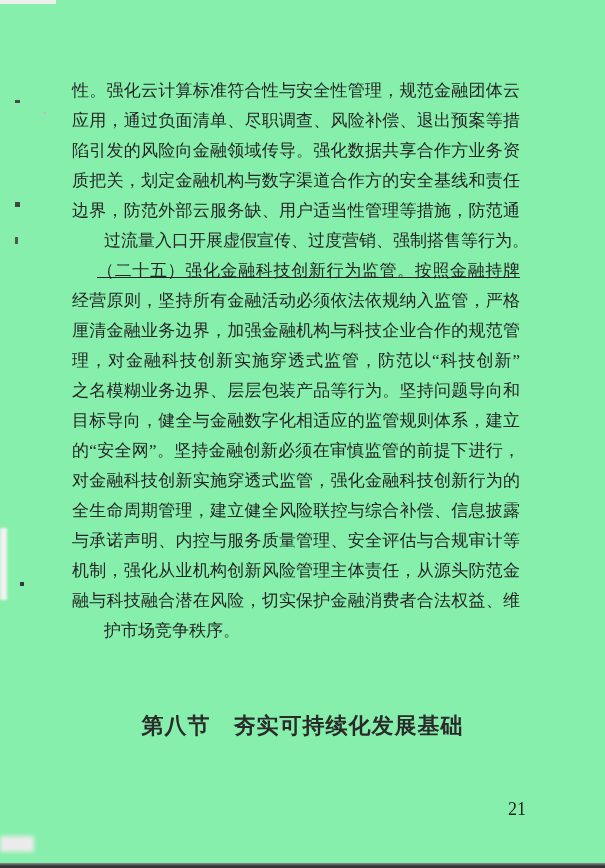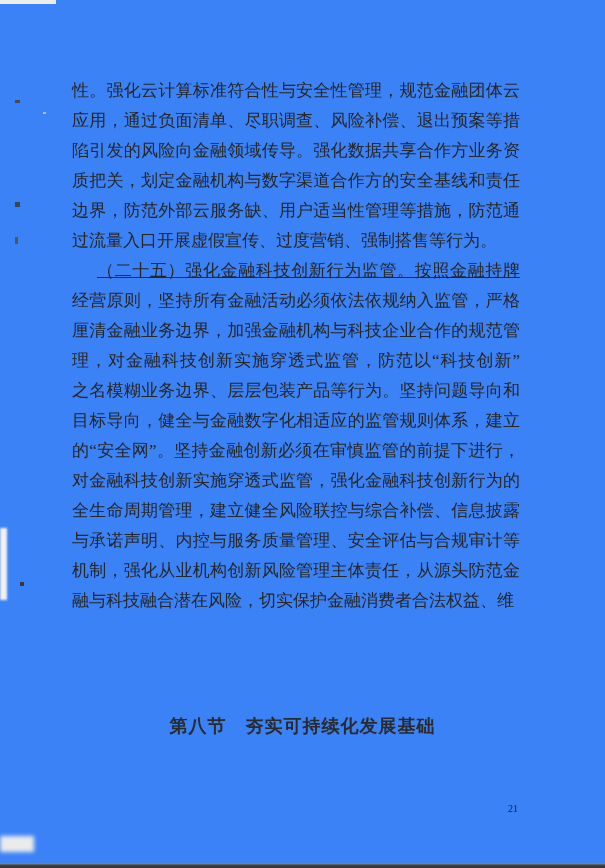--- a/index.html
+++ b/index.html
@@ -4,63 +4,64 @@
 <style>
   html, body {
     margin: 0;
     padding: 0;
     background: #f5f5f5;
   }
   .page {
     position: relative;
     width: 605px;
     height: 868px;
-    background: #3b82f6;
+    background: #86efac;
     overflow: hidden;
     font-family: "Liberation Serif", "DejaVu Serif", serif;
     color: #262626;
   }
   .body-text {
     position: absolute;
     left: 72px;
     top: 76px;
     width: 448px;
     font-size: 17px;
     line-height: 30px;
   }
   .line {
     text-align: justify;
     text-align-last: justify;
     white-space: nowrap;
     height: 30px;
   }
   .para .line:last-child {
     text-align-last: left;
+    margin-left: 32px;
   }
   .para2 .line:first-child {
     text-indent: 25px;
     text-decoration: underline;
   }
   .section-heading {
     position: absolute;
     left: 0;
     top: 711px;
     width: 605px;
     text-align: center;
-    font-size: 18px;
+    font-size: 22px;
     font-weight: 600;
     line-height: 30px;
     letter-spacing: 1px;
     color: #2a2a2a;
   }
   .page-number {
     position: absolute;
     left: 508px;
     top: 800px;
-    font-size: 10px;
+    font-size: 18px;
     line-height: 18px;
     color: #222222;
   }
   
   .scan-bottom-band {
     position: absolute;
     left: 0;
     bottom: 0;
     width: 605px;
     height: 5px;
@@ -119,20 +120,21 @@
         <div class="line">厘清金融业务边界，加强金融机构与科技企业合作的规范管</div>
         <div class="line">理，对金融科技创新实施穿透式监管，防范以“科技创新”</div>
         <div class="line">之名模糊业务边界、层层包装产品等行为。坚持问题导向和</div>
         <div class="line">目标导向，健全与金融数字化相适应的监管规则体系，建立</div>
         <div class="line">的“安全网”。坚持金融创新必须在审慎监管的前提下进行，</div>
         <div class="line">对金融科技创新实施穿透式监管，强化金融科技创新行为的</div>
         <div class="line">全生命周期管理，建立健全风险联控与综合补偿、信息披露</div>
         <div class="line">与承诺声明、内控与服务质量管理、安全评估与合规审计等</div>
         <div class="line">机制，强化从业机构创新风险管理主体责任，从源头防范金</div>
         <div class="line">融与科技融合潜在风险，切实保护金融消费者合法权益、维</div>
+        <div class="line">护市场竞争秩序。</div>
       </div>
   </div>
 
   <div class="section-heading">第八节　夯实可持续化发展基础</div>
 
   <div class="page-number">21</div>
 
   <div class="scan-top-strip"></div>
   <div class="scan-smudge-left"></div>
   <div class="scan-smudge-bottom-left"></div>

